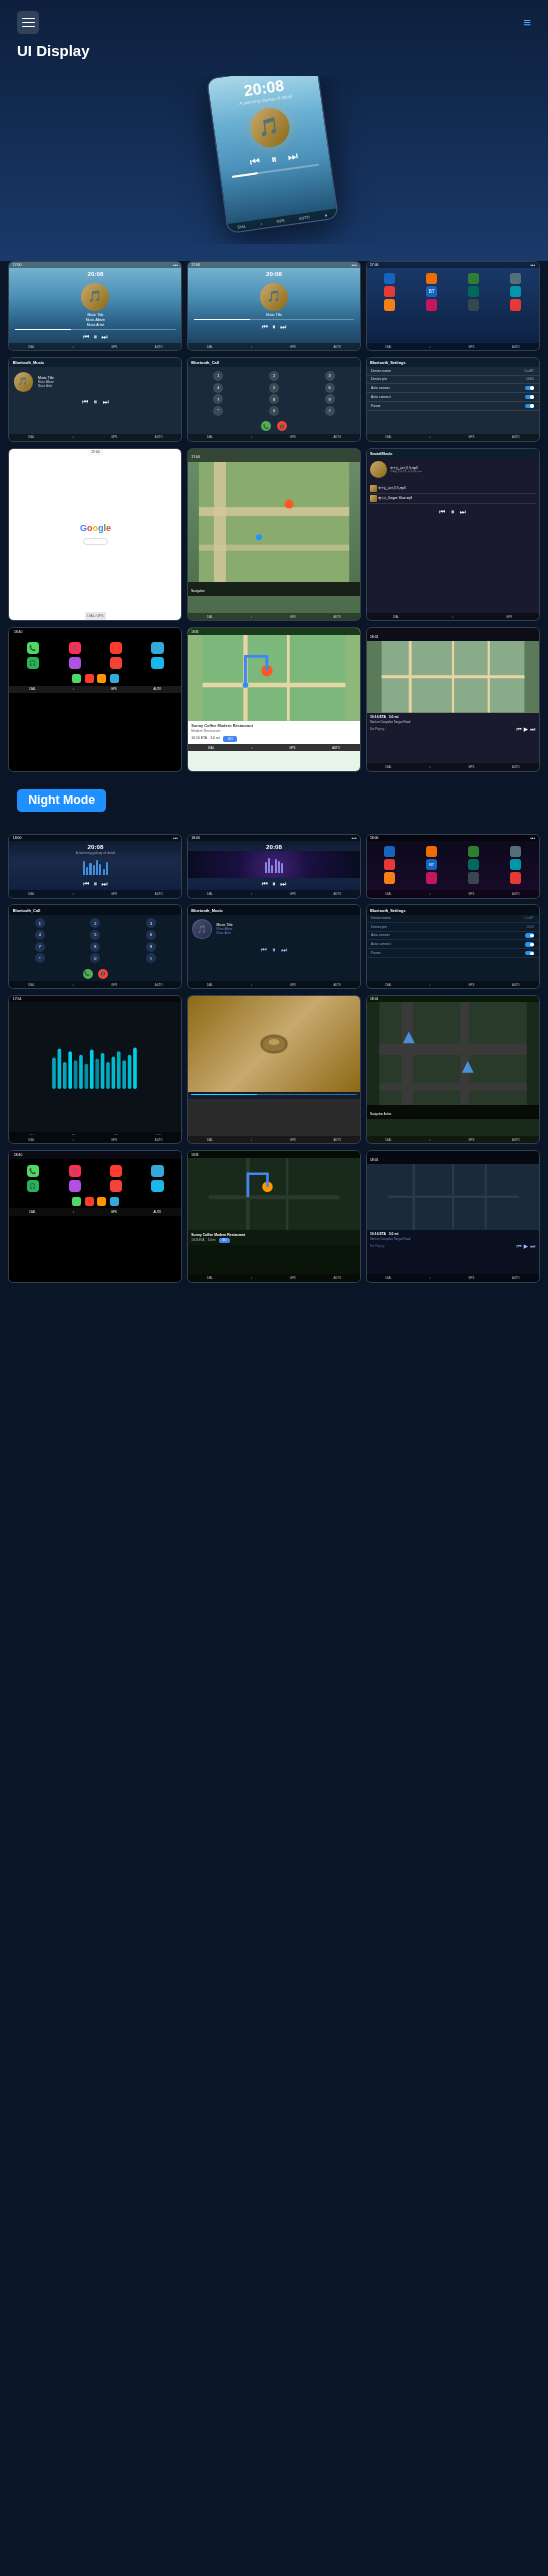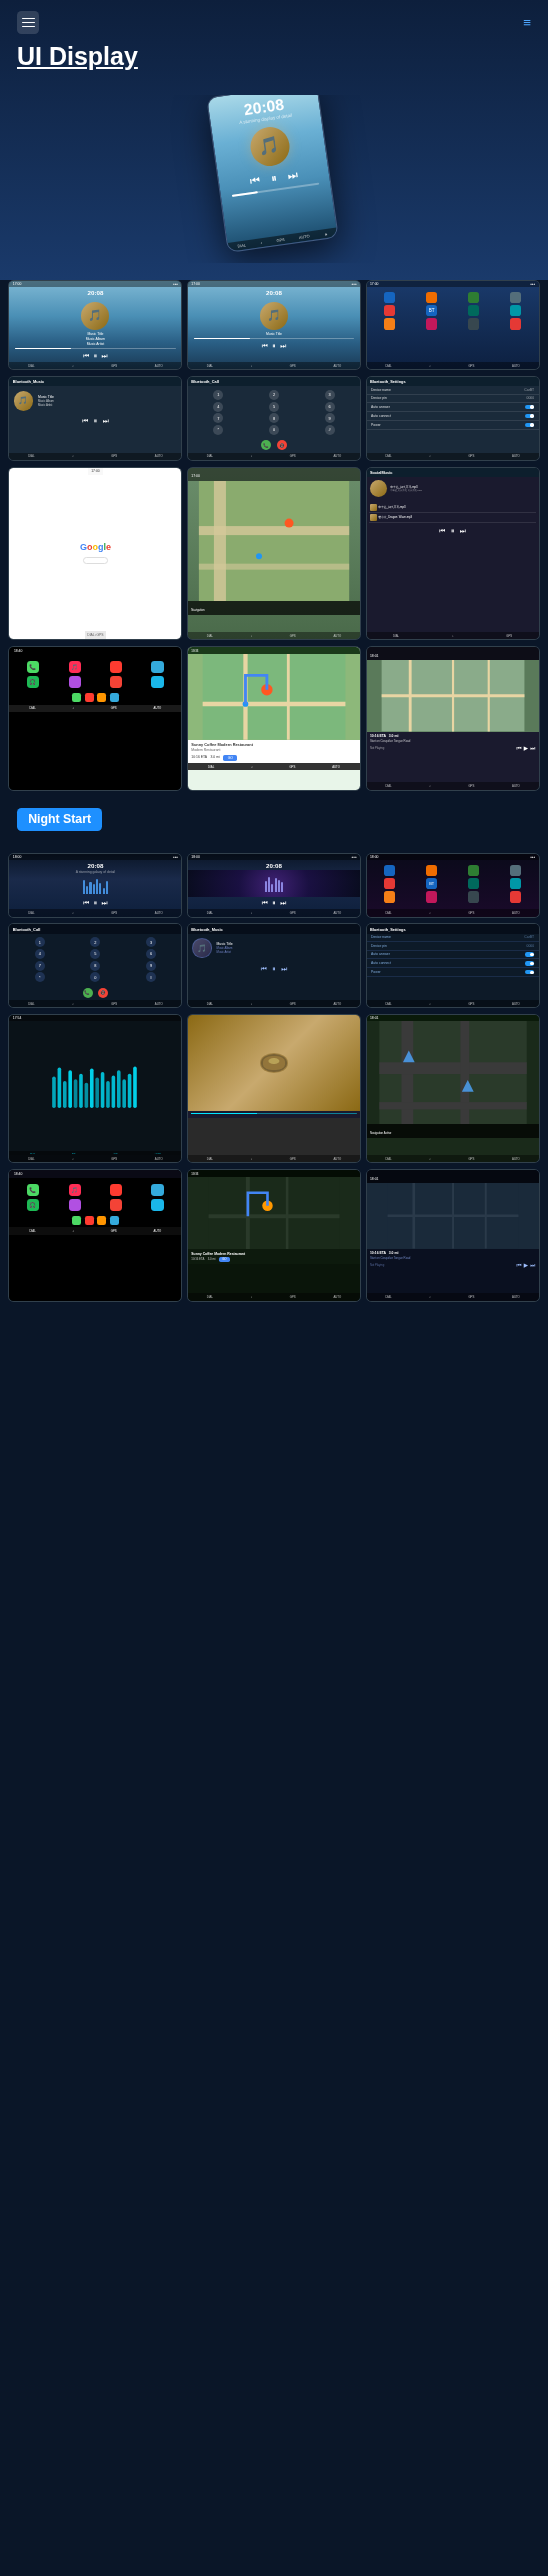--- a/index.html
+++ b/index.html
@@ -38,25 +38,24 @@
       display: block;
       height: 1.1px;
       background: white;
       border-radius: 1.1px;
     }
     .nav-icon {
       color: #4da6ff;
       font-size: 13.4px;
     }
     .page-title {
-      font-size: 25px;
+      font-size: 15px;
       font-weight: 800;
       color: white;
-      margin-bottom: 24px;
-      text-decoration: underline;
+      margin-bottom: 17px;
     }
 
     
     .hero-area {
       position: relative;
       height: 168px;
       display: flex;
       justify-content: center;
       align-items: center;
       overflow: hidden;
@@ -939,21 +938,21 @@
           <span>DIAL</span>
           <span>♪</span>
           <span>GPS</span>
           <span>AUTO</span>
         </div>
       </div>
     </div>
   </div>
 
   <div class="section-header">
-    <div class="mode-badge night">Night Start</div>
+    <div class="mode-badge night">Night Mode</div>
   </div>
 
   <div class="three-row">
 
     <div class="screen-wrapper">
       <div class="sim-screen music-night">
         <div class="status-bar">
           <span class="status-time">18:00</span>
           <div class="status-icons">
             <span>●●●</span>

